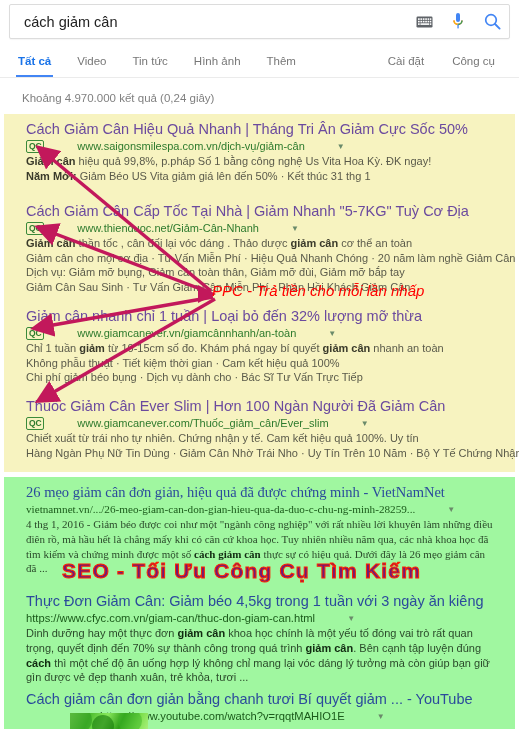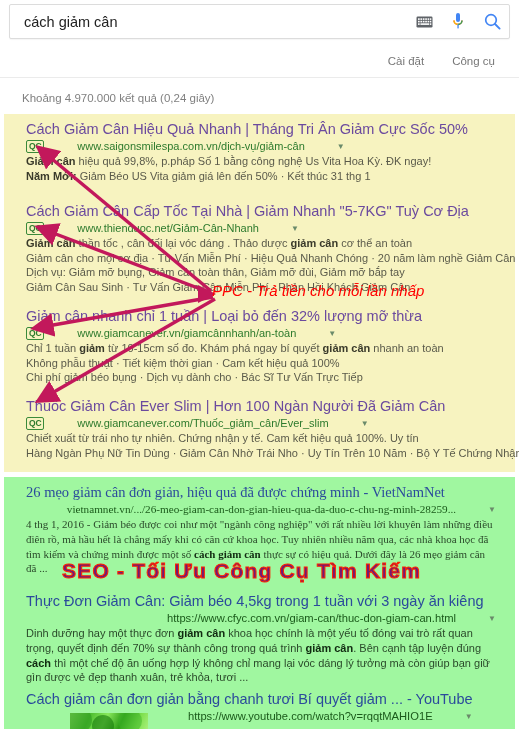--- a/index.html
+++ b/index.html
@@ -77,21 +77,21 @@
   .r-url .arrow-dd { color:#6a8a6a; margin-left:4px; font-size:8px; }
   .qc-badge {
     display:inline-block; border:1px solid #3a8a3a; color:#2d7a2d;
     font-size:8.5px; line-height:9.5px; padding:0.5px 2px; border-radius:2px;
     margin-right:5px; font-weight:bold; letter-spacing:-0.2px;
   }
   .r-desc {
     font-size:11px; color:#5a5a4a; line-height:14.6px; white-space:nowrap;
   }
   .r-desc b { color:#3a3a2a; }
-  .organic .r-url { color:#1a5a1a; font-size:11.2px;justify-content:flex-end; }
+  .organic .r-url { color:#1a5a1a; font-size:11.2px; }
   .organic .r-desc { color:#2a4a2a; white-space:normal; width:470px; line-height:14.8px; }
   .organic .r-desc b { color:#102a10; }
 
   
   #anno-svg { position:absolute; left:0; top:0; width:519px; height:729px; pointer-events:none; }
   #ppc-label {
     position:absolute; left:212px; top:282px;
     font-size:15px; color:#ff0000; white-space:nowrap;
     font-family:"Liberation Sans", sans-serif;
     font-style:italic;
@@ -153,20 +153,27 @@
   </div>
   <div class="sb-icon">
     <svg width="17" height="17" viewBox="0 0 17 17" aria-hidden="true">
       <circle cx="7" cy="7" r="5.3" stroke="#4285f4" stroke-width="1.7" fill="none"></circle>
       <line x1="11" y1="11" x2="15.6" y2="15.6" stroke="#4285f4" stroke-width="1.9" stroke-linecap="round"></line>
     </svg>
   </div>
 </div>
 
 <div id="tabs">
+  <div id="tabs-left">
+    <div class="tab active">Tất cả</div>
+    <div class="tab">Video</div>
+    <div class="tab">Tin tức</div>
+    <div class="tab">Hình ảnh</div>
+    <div class="tab">Thêm</div>
+  </div>
   <div id="tabs-right">
     <div class="tab">Cài đặt</div>
     <div class="tab">Công cụ</div>
   </div>
 </div>
 <div id="tabs-sep"></div>
 
 <div id="stats">Khoảng 4.970.000 kết quả (0,24 giây)</div>
 
 <div id="ads-block">
@@ -226,21 +233,21 @@
     <div class="r-url">
       <span class="u" style="color:#1a5a1a;">vietnamnet.vn/.../26-meo-giam-can-don-gian-hieu-qua-da-duo-c-chu-ng-minh-28259...</span>
       <span class="arrow-dd">▼</span>
     </div>
     <div class="r-desc">4 thg 1, 2016 - Giảm béo được coi như một "ngành công nghiệp" với rất nhiều lời khuyên làm những điều điên rồ, mà hầu hết là chẳng mấy khi có căn cứ khoa học. Tuy nhiên nhiều năm qua, các nhà khoa học đã tìm kiếm và chứng minh được một số <b>cách giảm cân</b> thực sự có hiệu quả. Dưới đây là 26 mẹo giảm cân đã ...</div>
   </div>
 
   <div class="result organic" style="top:115px;">
     <div class="r-title blue">Thực Đơn Giảm Cân: Giảm béo 4,5kg trong 1 tuần với 3 ngày ăn kiêng</div>
     <div class="r-url">
-      <span class="u" style="color:#1a5a1a;margin-left:48px;">https://www.cfyc.com.vn/giam-can/thuc-don-giam-can.html</span>
+      <span class="u" style="color:#1a5a1a;">https://www.cfyc.com.vn/giam-can/thuc-don-giam-can.html</span>
       <span class="arrow-dd">▼</span>
     </div>
     <div class="r-desc">Dinh dưỡng hay một thực đơn <b>giảm cân</b> khoa học chính là một yếu tố đóng vai trò rất quan trọng, quyết định đến 70% sự thành công trong quá trình <b>giảm cân</b>. Bên cạnh tập luyện đúng <b>cách</b> thì một chế độ ăn uống hợp lý không chỉ mang lại vóc dáng lý tưởng mà còn giúp bạn giữ gìn được vẻ đẹp thanh xuân, trẻ khỏa, tươi ...</div>
   </div>
 
   <div class="result organic" style="top:213px;">
     <div class="r-title blue">Cách giảm cân đơn giản bằng chanh tươi Bí quyết giảm ... - YouTube</div>
     <div class="r-url" style="margin-left:74px;">
       <span class="u" style="color:#1a5a1a;">https://www.youtube.com/watch?v=rqqtMAHIO1E</span>
       <span class="arrow-dd">▼</span>

